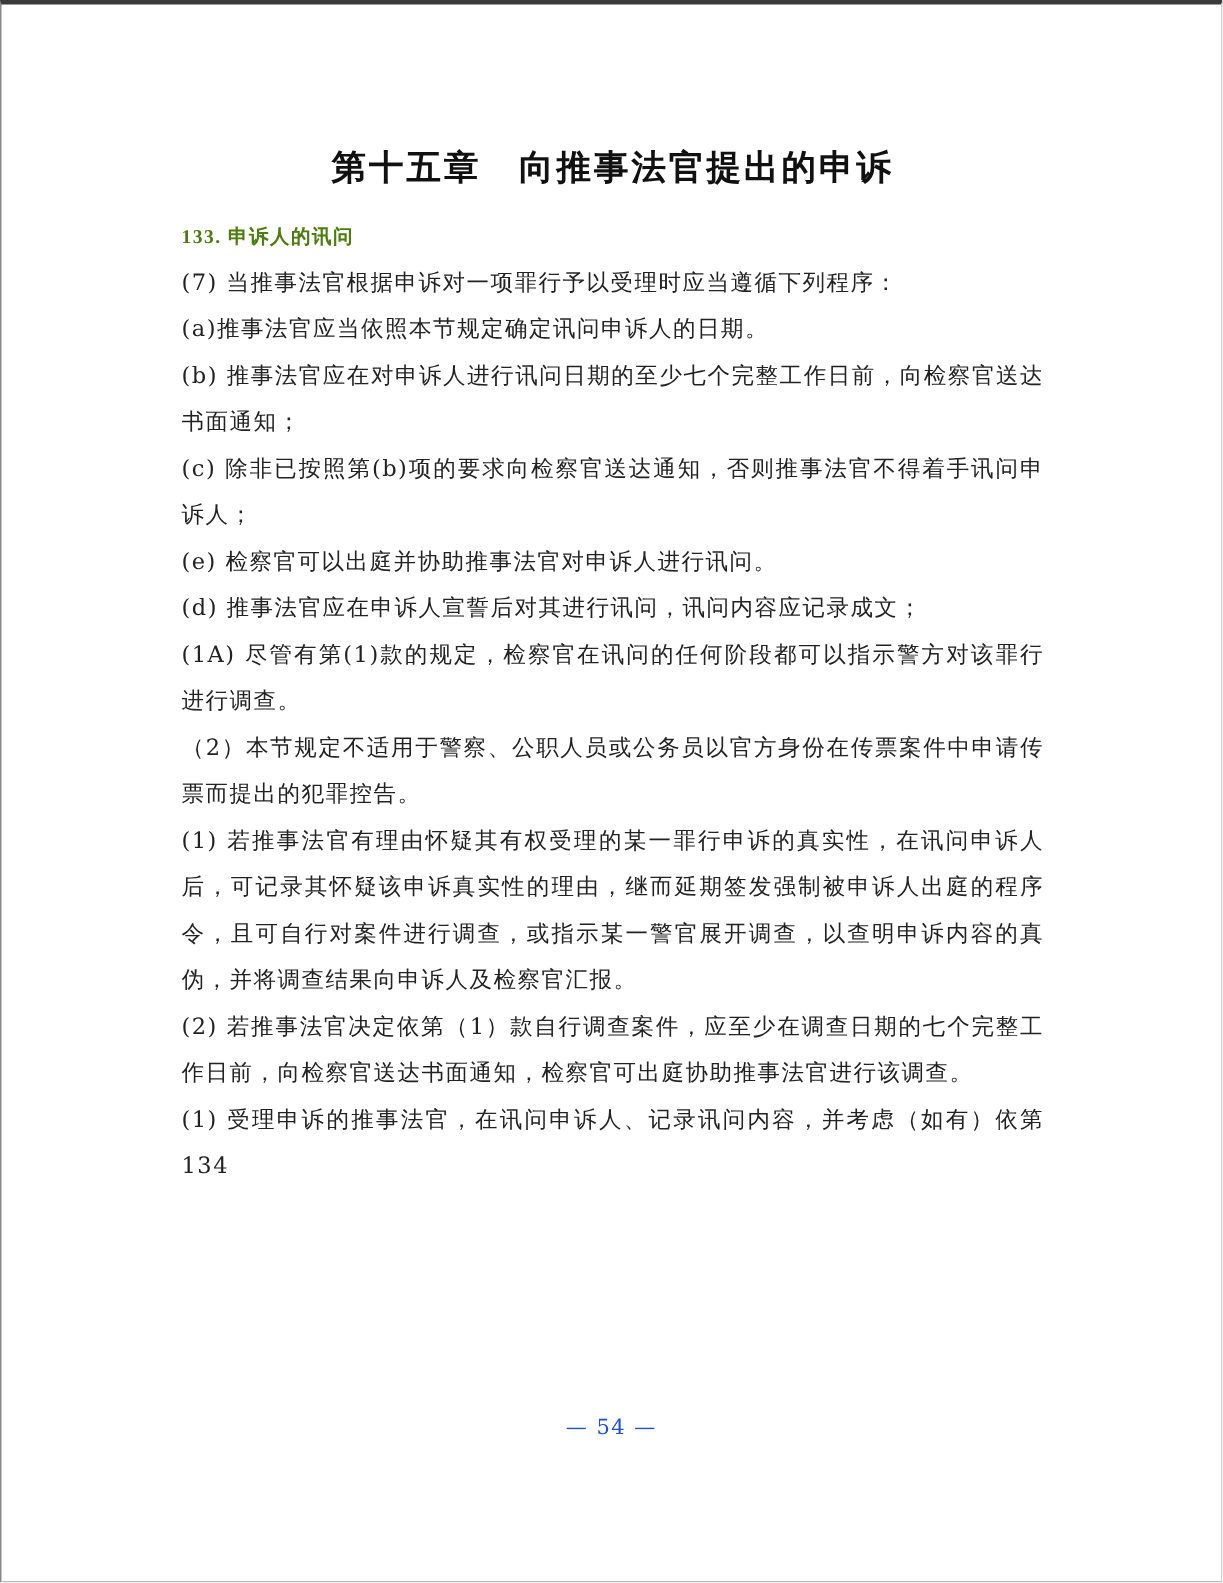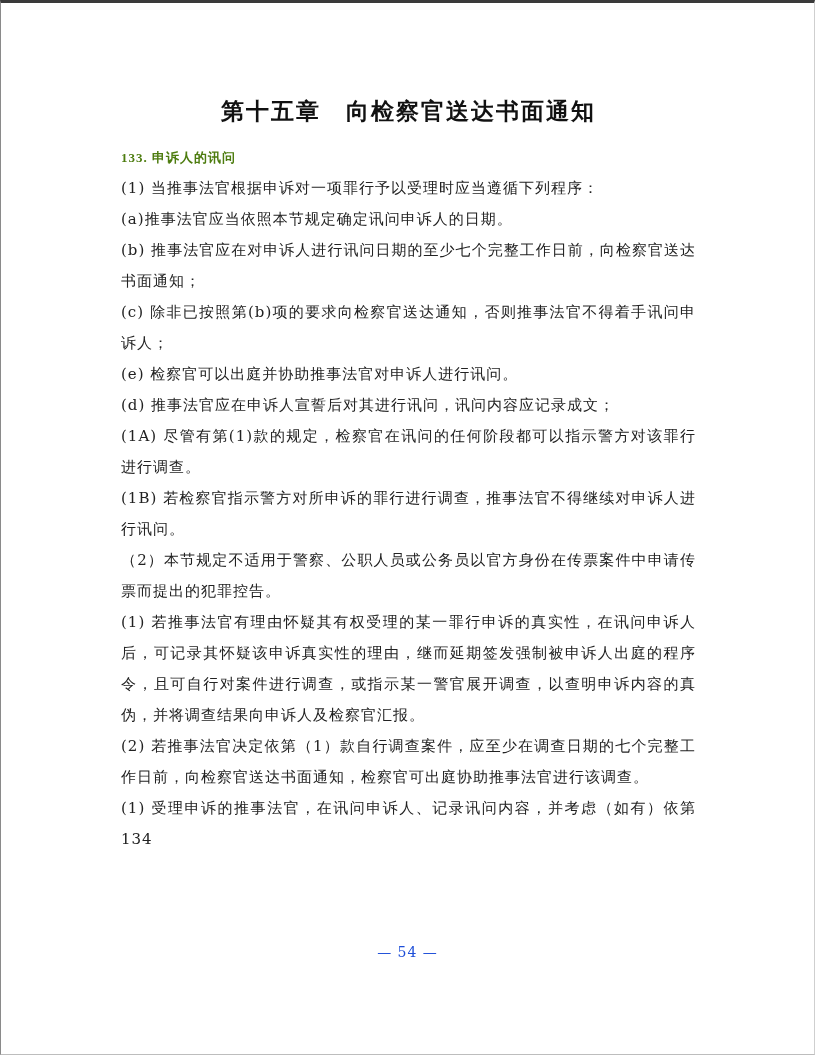--- a/index.html
+++ b/index.html
@@ -59,32 +59,31 @@
     letter-spacing: 1px;
     color: #1d4ed8;
   }
 </style>
 </head>
 <body>
 
 <div class="page">
   <div class="content">
 
-    <h1 class="chapter-title">第十五章　向检察官送达书面通知</h1>
+    <h1 class="chapter-title">第十五章　向推事法官提出的申诉</h1>
 
     <section>
       <h2 class="section-heading first">133. 申诉人的讯问</h2>
-      <p class="para">(1) 当推事法官根据申诉对一项罪行予以受理时应当遵循下列程序：</p>
+      <p class="para">(7) 当推事法官根据申诉对一项罪行予以受理时应当遵循下列程序：</p>
       <p class="para">(a)推事法官应当依照本节规定确定讯问申诉人的日期。</p>
       <p class="para">(b) 推事法官应在对申诉人进行讯问日期的至少七个完整工作日前，向检察官送达书面通知；</p>
       <p class="para">(c) 除非已按照第(b)项的要求向检察官送达通知，否则推事法官不得着手讯问申诉人；</p>
       <p class="para">(e) 检察官可以出庭并协助推事法官对申诉人进行讯问。</p>
       <p class="para">(d) 推事法官应在申诉人宣誓后对其进行讯问，讯问内容应记录成文；</p>
       <p class="para">(1A) 尽管有第(1)款的规定，检察官在讯问的任何阶段都可以指示警方对该罪行进行调查。</p>
-      <p class="para">(1B) 若检察官指示警方对所申诉的罪行进行调查，推事法官不得继续对申诉人进行讯问。</p>
       <p class="para">（2）本节规定不适用于警察、公职人员或公务员以官方身份在传票案件中申请传票而提出的犯罪控告。</p>
     </section>
 
     <section>
       <p class="para">(1) 若推事法官有理由怀疑其有权受理的某一罪行申诉的真实性，在讯问申诉人后，可记录其怀疑该申诉真实性的理由，继而延期签发强制被申诉人出庭的程序令，且可自行对案件进行调查，或指示某一警官展开调查，以查明申诉内容的真伪，并将调查结果向申诉人及检察官汇报。</p>
       <p class="para">(2) 若推事法官决定依第（1）款自行调查案件，应至少在调查日期的七个完整工作日前，向检察官送达书面通知，检察官可出庭协助推事法官进行该调查。</p>
     </section>
 
     <section>
       <p class="para">(1) 受理申诉的推事法官，在讯问申诉人、记录讯问内容，并考虑（如有）依第134</p>

